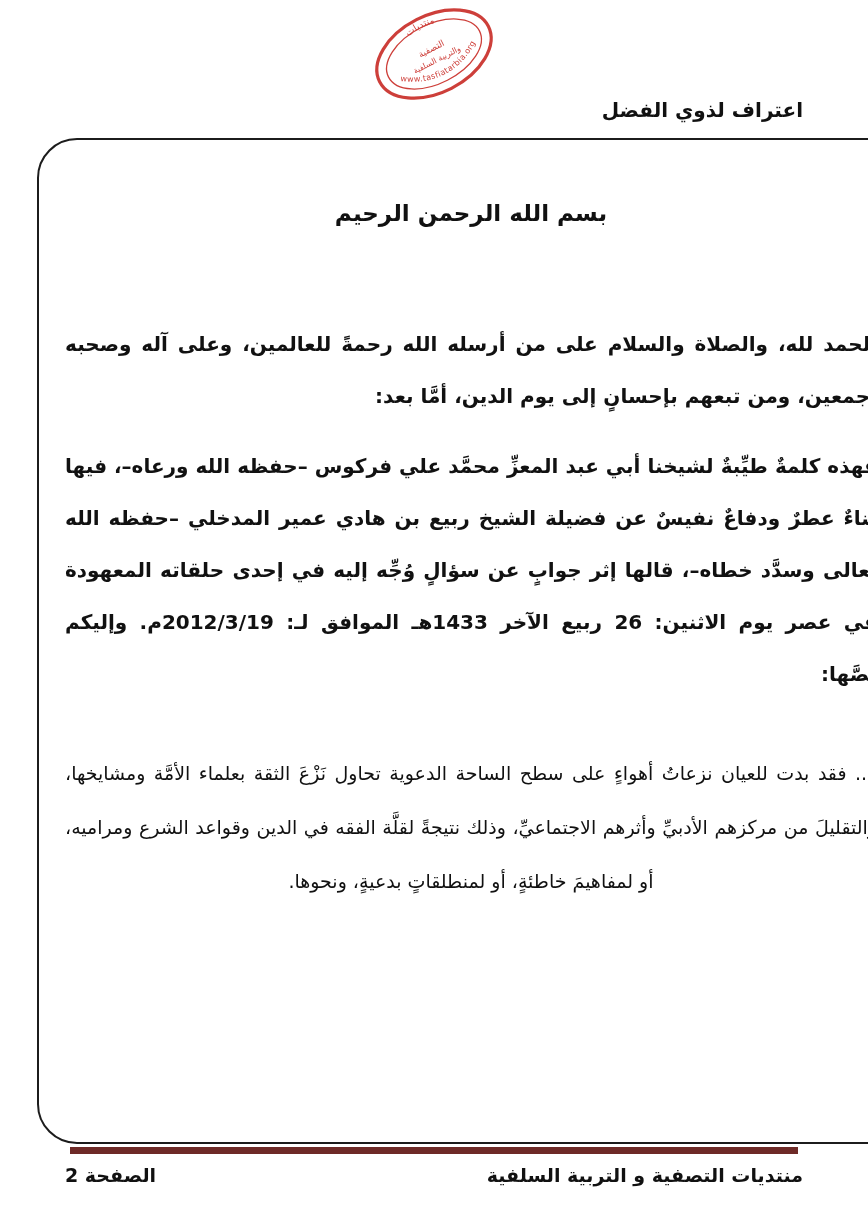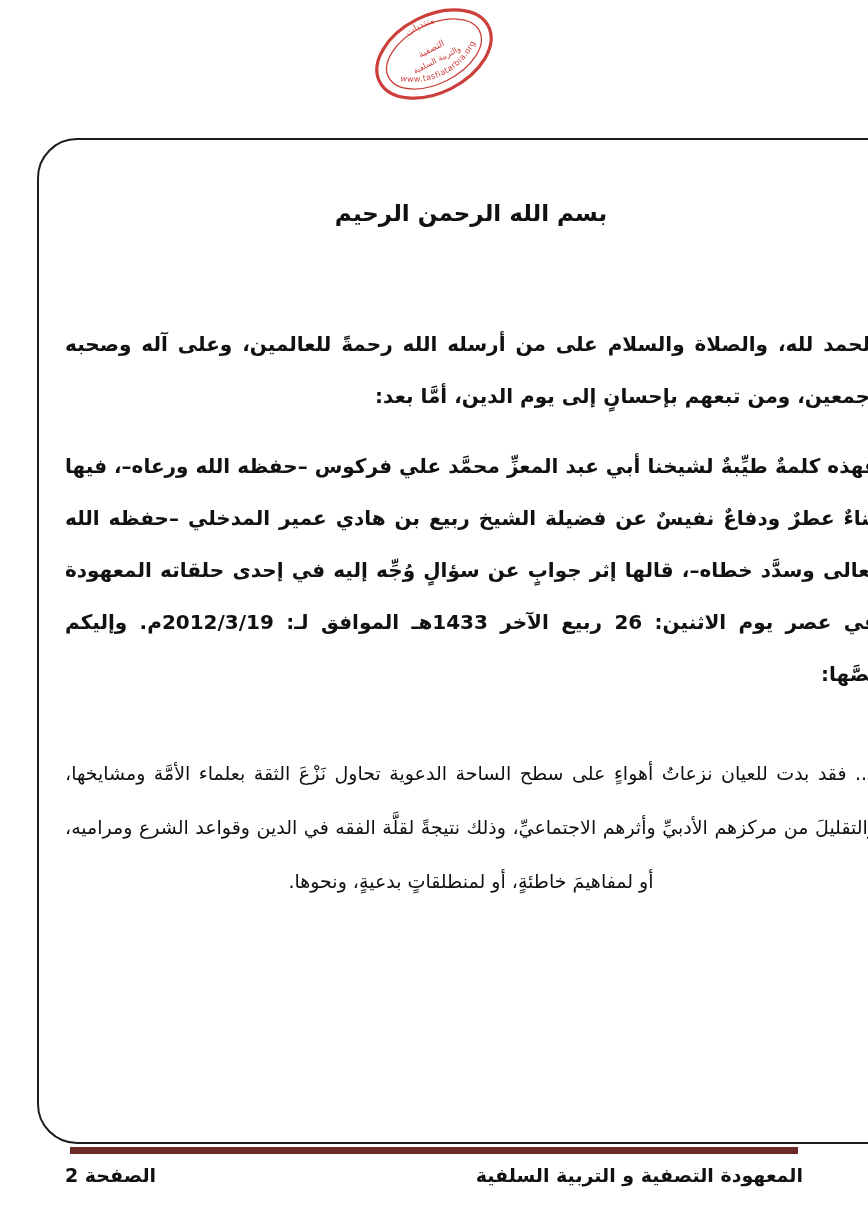--- a/index.html
+++ b/index.html
@@ -143,33 +143,34 @@
       </text>
       <text font-size="8" letter-spacing="0.4">
         <textPath href="#stamp-bottom-arc" startOffset="50%" text-anchor="middle">www.tasfiatarbia.org</textPath>
       </text>
       <text y="-3" text-anchor="middle" font-size="9">التصفية</text>
       <text y="9" text-anchor="middle" font-size="8">والتربية السلفية</text>
     </g>
   </svg>
 
   <div class="header">
+    <span class="title-right">اعتراف لذوي الفضل</span>
   </div>
 
   <div class="doc-box">
     <div class="basmala">بسم الله الرحمن الرحيم</div>
 
     <p class="para bold p1">الحمد لله، والصلاة والسلام على من أرسله الله رحمةً للعالمين، وعلى آله وصحبه أجمعين، ومن تبعهم بإحسانٍ إلى يوم الدين، أمَّا بعد:</p>
 
     <p class="para bold p2">فهذه كلمةٌ طيِّبةٌ لشيخنا أبي عبد المعزِّ محمَّد علي فركوس –حفظه الله ورعاه–، فيها ثناءٌ عطرٌ ودفاعٌ نفيسٌ عن فضيلة الشيخ ربيع بن هادي عمير المدخلي –حفظه الله تعالى وسدَّد خطاه–، قالها إثر جوابٍ عن سؤالٍ وُجِّه إليه في إحدى حلقاته المعهودة في عصر يوم الاثنين: 26 ربيع الآخر 1433هـ الموافق لـ: 2012/3/19م. وإليكم نصَّها:</p>
 
     <p class="quote">”.. فقد بدت للعيان نزعاتُ أهواءٍ على سطح الساحة الدعوية تحاول نَزْعَ الثقة بعلماء الأمَّة ومشايخها، والتقليلَ من مركزهم الأدبيِّ وأثرهم الاجتماعيِّ، وذلك نتيجةً لقلَّة الفقه في الدين وقواعد الشرع ومراميه، أو لمفاهيمَ خاطئةٍ، أو لمنطلقاتٍ بدعيةٍ، ونحوها.</p>
 
   </div>
 
   <div class="footer-rule"></div>
 
   <div class="footer">
-    <span class="site-name">المعهودة التصفية و التربية السلفية</span>
+    <span class="site-name">منتديات التصفية و التربية السلفية</span>
     <span class="page-number">الصفحة 2</span>
   </div>
 
 </div>
 
 </body></html>

